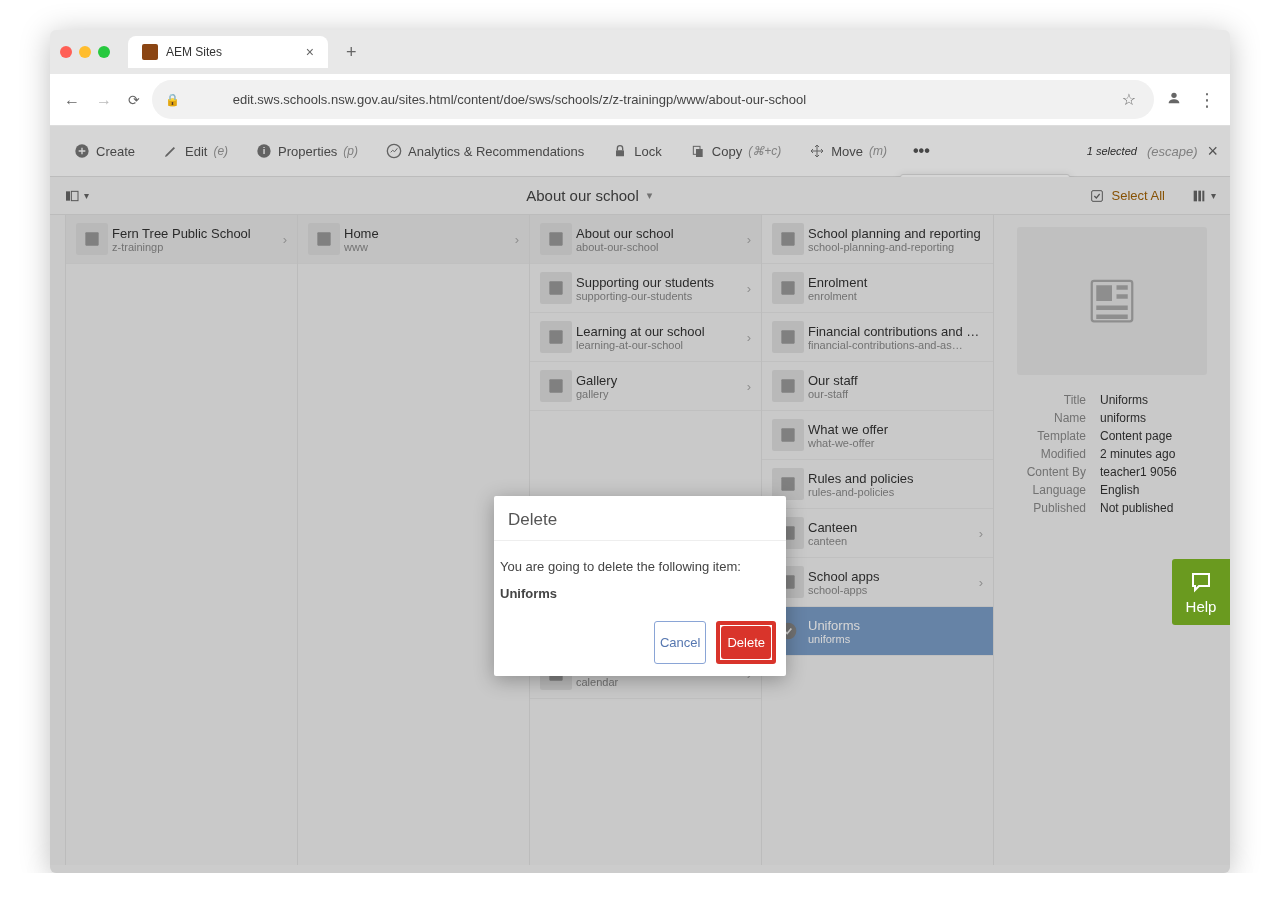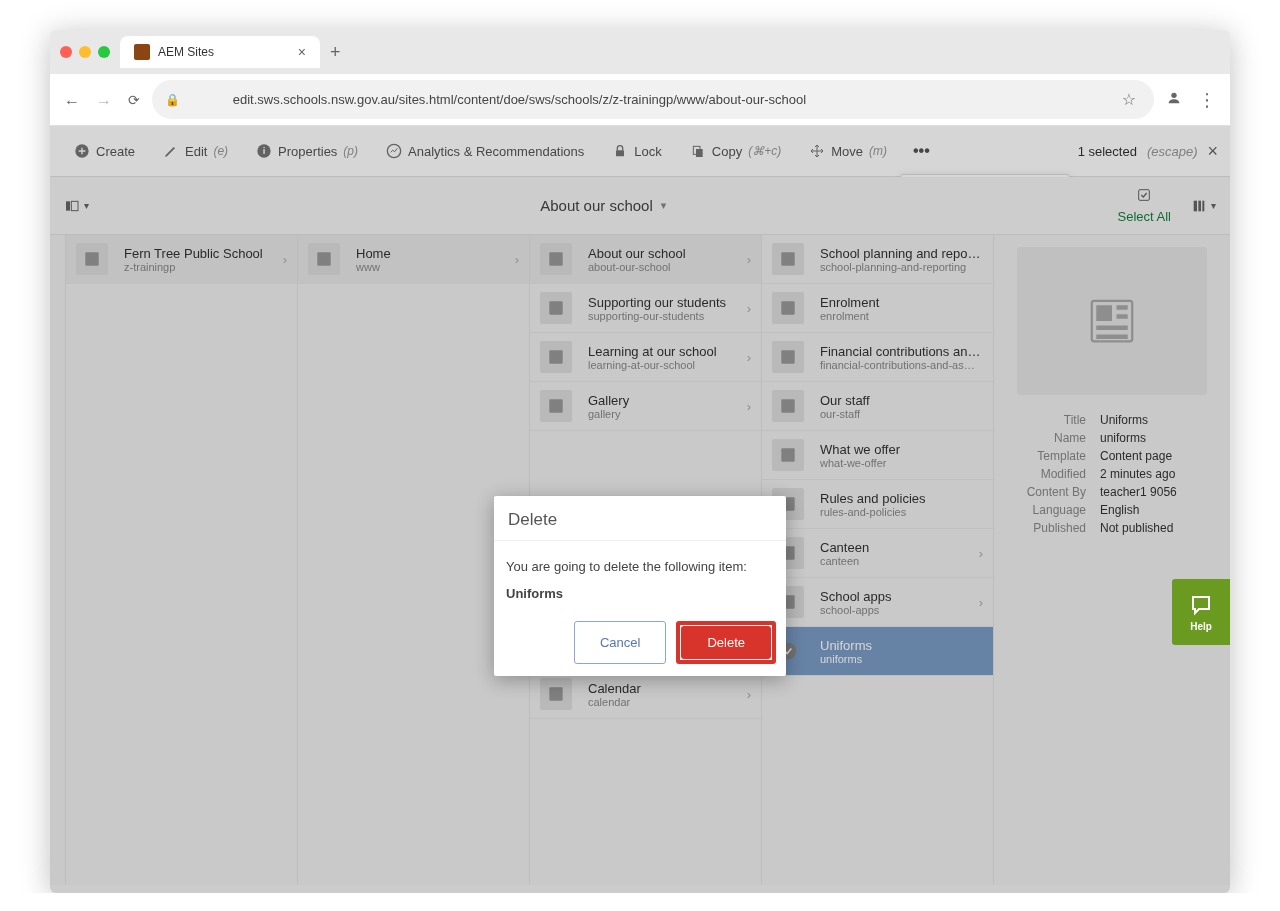--- a/index.html
+++ b/index.html
@@ -1,19 +1,19 @@
 <!DOCTYPE html>
 <html><head>
 <meta charset="utf-8">
 <style>
 * { box-sizing: border-box; margin: 0; padding: 0; }
 body { font-family: -apple-system, BlinkMacSystemFont, "Segoe UI", sans-serif; font-size: 13px; color: #333; background: #fff; }
 
 .browser-chrome { background: #e8e8e8; border-radius: 6px 6px 0 0; margin: 30px 50px 0; box-shadow: 0 4px 30px rgba(0,0,0,0.25); }
-.chrome-top { display: flex; align-items: center; padding: 6px 10px; gap: 0; }
+.chrome-top { display: flex; align-items: center; padding: 6px 10px; gap: 8px; }
 .traffic-lights { display: flex; gap: 7px; margin-right: 10px; }
 .light { width: 12px; height: 12px; border-radius: 50%; }
 .light.red { background: #ff5f56; } .light.yellow { background: #ffbd2e; } .light.green { background: #27c93f; }
 .tab { background: #fff; border-radius: 8px 8px 0 0; padding: 8px 14px; display: flex; align-items: center; gap: 8px; min-width: 200px; }
 .favicon { width: 16px; height: 16px; background: #8b4513; border-radius: 2px; }
 .tab-title { flex: 1; font-size: 12px; }
 .tab-close { color: #666; cursor: pointer; font-size: 14px; }
 .new-tab { color: #666; font-size: 18px; padding: 0 10px; cursor: pointer; }
 
 .url-bar { display: flex; align-items: center; background: #fff; padding: 6px 10px; gap: 8px; border-bottom: 1px solid #ddd; }
@@ -27,35 +27,35 @@
 
 .app-content { position: relative; background: #fff; }
 .overlay-dim { position: absolute; inset: 0; background: rgba(0,0,0,0.16); pointer-events: none; z-index: 5; }
 
 .action-bar { display: flex; align-items: center; padding: 10px 12px; border-bottom: 1px solid #e0e0e0; background: #fff; gap: 4px; position: relative; z-index: 2; }
 .action-item { display: flex; align-items: center; gap: 6px; padding: 6px 12px; color: #555; cursor: pointer; font-size: 13px; }
 .action-icon { width: 16px; height: 16px; display: inline-flex; align-items: center; justify-content: center; color: #777; }
 .action-shortcut { color: #999; font-style: italic; font-size: 12px; }
 .action-more { font-weight: bold; font-size: 16px; padding: 6px 10px; cursor: pointer; color: #555; }
 .selection-info { margin-left: auto; display: flex; align-items: center; gap: 10px; }
-.sel-text { font-size: 13px; } .sel-escape { color: #999; font-style: italic; }
+.sel-text { font-size: 11px; font-style: italic; } .sel-escape { color: #999; font-style: italic; }
 .sel-close { font-size: 18px; color: #666; cursor: pointer; }
 
 .secondary-bar { display: flex; align-items: center; padding: 10px 14px; border-bottom: 1px solid #e0e0e0; background: #f5f5f5; position: relative; z-index: 2; }
 .rail-icon { display: flex; align-items: center; gap: 4px; color: #666; cursor: pointer; }
 .page-title-wrap { margin: 0 auto; display: flex; align-items: center; gap: 8px; }
 .page-title { font-size: 15px; font-weight: 500; color: #444; }
 .dropdown-caret { color: #888; font-size: 11px; }
-.select-all { display: flex; align-items: center; gap: 6px; color: #15803d; cursor: pointer; margin-right: 20px; flex-direction: column; }
+.select-all { display: flex; align-items: center; gap: 6px; color: #a16207; cursor: pointer; margin-right: 26px; }
 .view-toggle { display: flex; align-items: center; gap: 4px; color: #666; cursor: pointer; }
 
 .columns-container { display: flex; background: #f5f5f5; min-height: 650px; position: relative; z-index: 2; }
 .column { width: 232px; border-right: 1px solid #e0e0e0; background: #f0f0f0; }
 .column.narrow { width: 16px; }
-.col-item { display: flex; align-items: center; padding: 8px 10px; border-bottom: 1px solid #e5e5e5; cursor: pointer; gap: 16px; }
+.col-item { display: flex; align-items: center; padding: 8px 10px; border-bottom: 1px solid #e5e5e5; cursor: pointer; gap: 4px; }
 .col-item.active-path { background: #e8e8e8; }
 .col-item.selected { background: #7a9cc6; }
 .item-icon { width: 32px; height: 32px; background: #ddd; border-radius: 2px; display: flex; align-items: center; justify-content: center; flex-shrink: 0; }
 .item-icon svg { width: 20px; height: 20px; fill: #999; }
 .item-icon.check { background: transparent; }
 .item-icon.check svg { fill: #777; }
 .item-text { flex: 1; min-width: 0; }
 .item-title { font-size: 13px; color: #333; white-space: nowrap; overflow: hidden; text-overflow: ellipsis; }
 .item-sub { font-size: 11px; color: #888; white-space: nowrap; overflow: hidden; text-overflow: ellipsis; }
 .col-item.selected .item-title, .col-item.selected .item-sub { color: #fff; }
@@ -69,31 +69,31 @@
 .meta-label { width: 90px; text-align: right; color: #888; padding-right: 14px; }
 .meta-value { color: #333; }
 
 .dropdown-menu { position: absolute; top: 48px; right: 160px; background: #fff; border: 1px solid #ddd; box-shadow: 0 2px 8px rgba(0,0,0,0.15); border-radius: 3px; z-index: 20; min-width: 142px; }
 .menu-item { display: flex; align-items: center; gap: 10px; padding: 10px 14px; cursor: pointer; font-size: 13px; color: #444; }
 .menu-icon { width: 16px; height: 16px; color: #777; display: inline-flex; }
 .menu-shortcut { color: #999; font-style: italic; font-size: 12px; }
 
 .dialog { position: absolute; top: 370px; left: 50%; transform: translate(-50%, 0); width: 292px; background: #fff; box-shadow: 0 4px 20px rgba(0,0,0,0.3); z-index: 30; border-radius: 2px; }
 .dialog-header { padding: 14px 14px 10px; border-bottom: 1px solid #eee; font-size: 17px; color: #555; }
-.dialog-body { padding: 18px 12px 0; font-size: 13px; color: #444; }
+.dialog-body { padding: 18px 6px 0; font-size: 13px; color: #444; }
 .dialog-item-name { font-weight: 600; margin-top: 12px; }
 .dialog-footer { display: flex; justify-content: flex-end; gap: 10px; padding: 20px 10px 12px; }
-.btn { padding: 8px 25px; font-size: 13px; border-radius: 3px; cursor: pointer; border: 1px solid transparent; }
+.btn { padding: 8px 5px; font-size: 13px; border-radius: 3px; cursor: pointer; border: 1px solid transparent; }
 .btn-secondary { background: #fff; border-color: #8aa5d6; color: #5677b0; }
 .btn-primary-wrap { border: 4px solid #d9342b; border-radius: 3px; padding: 1px; }
 .btn-primary { background: #d9342b; color: #fff; }
 
 .help-widget { position: absolute; right: 0; bottom: 240px; width: 58px; height: 66px; background: #6a9a1f; color: #fff; display: flex; flex-direction: column; align-items: center; justify-content: center; gap: 4px; border-radius: 3px 0 0 3px; cursor: pointer; z-index: 15; }
 .help-widget svg { width: 24px; height: 24px; fill: #fff; }
-.help-label { font-size: 10px; font-weight: 700; }
+.help-label { font-size: 15px; font-weight: 400; }
 
 .browser-bottom { height: 8px; background: #ccc; margin: 0 50px; border-radius: 0 0 6px 6px; box-shadow: 0 4px 30px rgba(0,0,0,0.25); }
 
 .icon-svg { width: 16px; height: 16px; fill: currentColor; }
 </style>
 </head>
 <body>
 
 <div class="browser-chrome">
   <div class="chrome-top">

